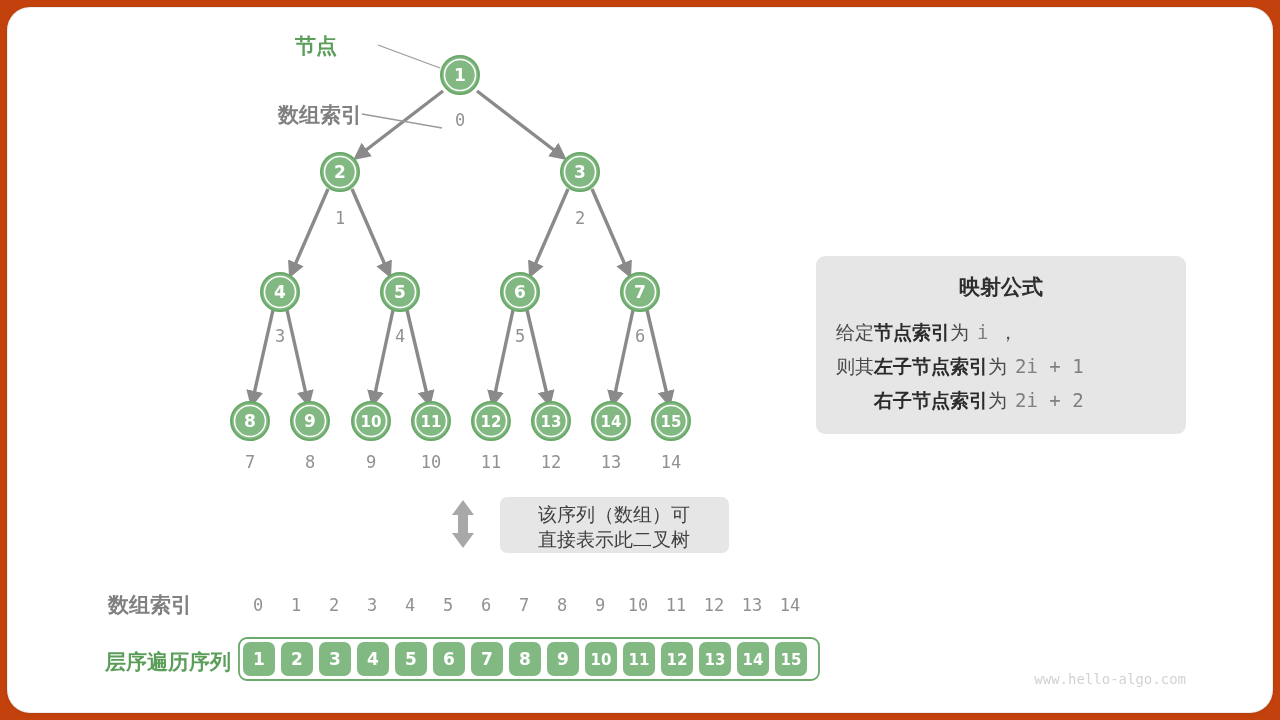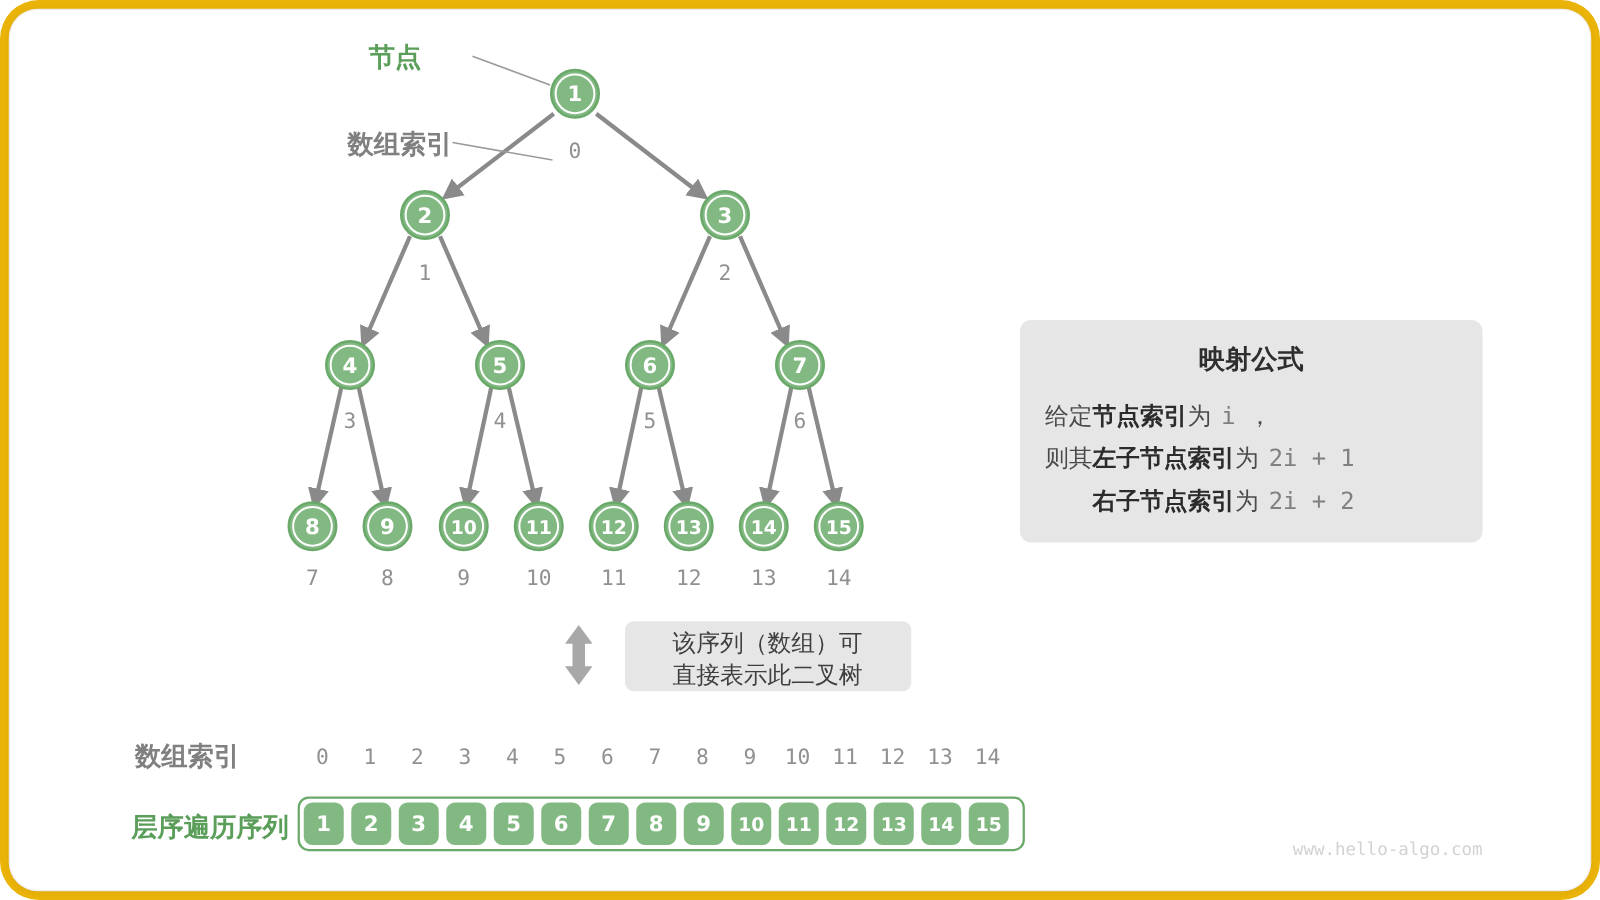--- a/index.html
+++ b/index.html
@@ -5,22 +5,21 @@
   html, body {
     margin: 0; padding: 0;
     width: 1280px; height: 720px;
     background: #ffffff;
     font-family: "Liberation Sans", "DejaVu Sans", sans-serif;
     overflow: hidden;
   }
   #stage {
     position: relative;
     width: 1280px; height: 720px;
-    background: #eab308;
-    border-radius: 31px;
+    background: #c2410c;
   }
   #card {
     position: absolute;
     left: 8px; top: 8px;
     width: 1264px; height: 704px;
     background: #ffffff;
     border-radius: 22px;
     box-shadow: 0 0 0 1px #ececec, 0 1px 5px rgba(0,0,0,0.07);
   }
   svg#scene { position: absolute; left: 0; top: 0; width: 1280px; height: 720px; }

